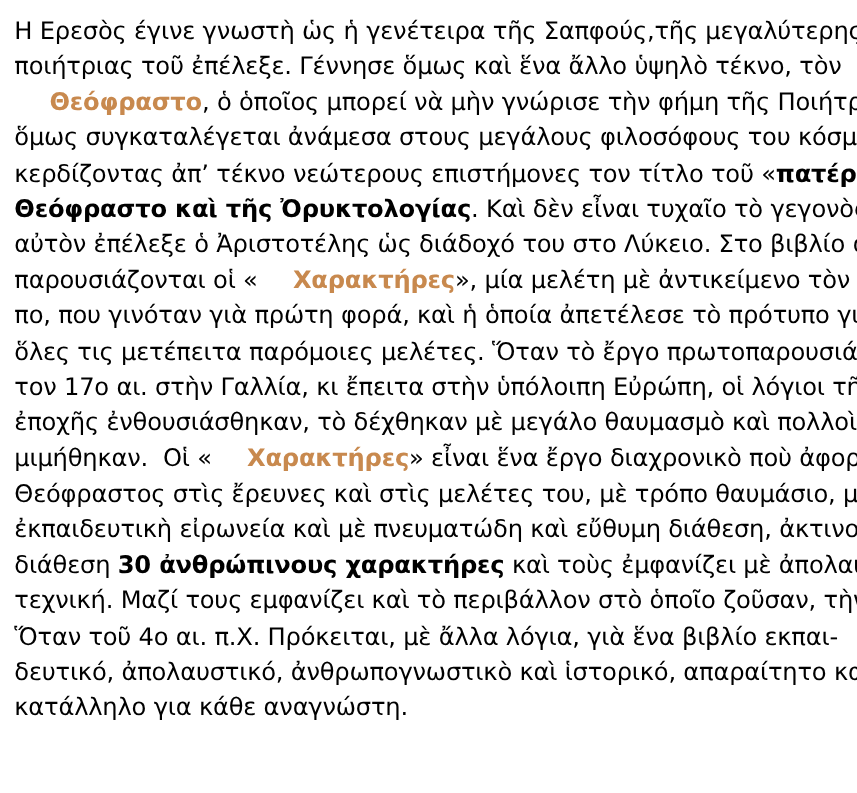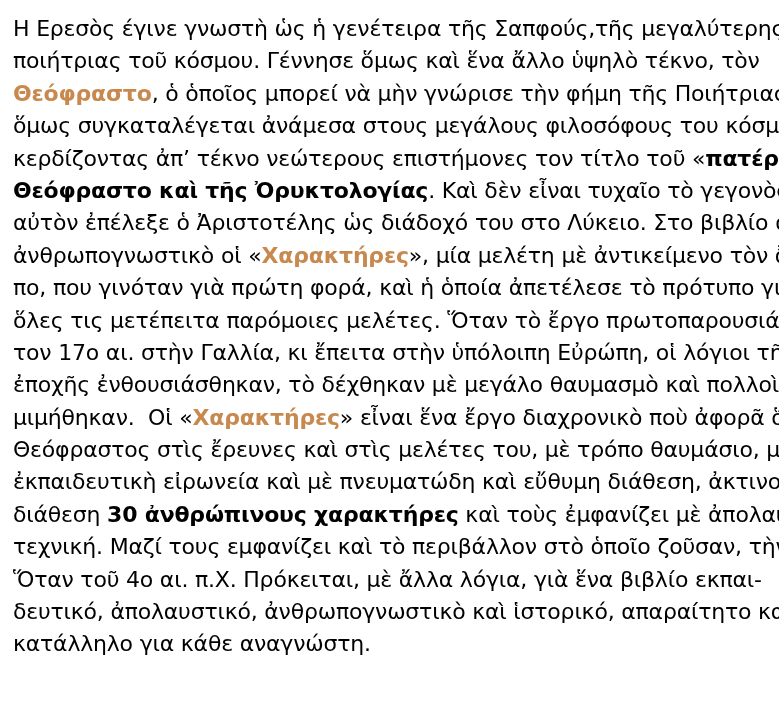--- a/index.html
+++ b/index.html
@@ -21,35 +21,35 @@
     line-height: 32.4px;
     color: #000000;
     letter-spacing: -0.2px;
   }
   .line {
     white-space: pre;   
     height: 32.4px;
   }
   .seg-n { font-weight: normal; color: #000000; }
   .seg-b { font-weight: bold;   color: #000000; }
-  .seg-a { font-weight: bold;   color: var(--accent, #C8894E); }
+  .seg-a { font-weight: bold;   color: var(--accent, #C8894E); margin-left: 32px; }
 </style>
 </head>
 <body>
 
 <div class="page">
   <div class="doc" id="doc">
       <div class="line"><span class="seg-n">Η Ερεσὸς έγινε γνωστὴ ὡς ἡ γενέτειρα τῆς Σαπφούς,τῆς μεγαλύτερης</span></div>
-      <div class="line"><span class="seg-n">ποιήτριας τοῦ κόσμου. Γέννησε ὅμως καὶ ἕνα ἄλλο ὑψηλὸ τέκνο, τὸν</span></div>
+      <div class="line"><span class="seg-n">ποιήτριας τοῦ ἐπέλεξε. Γέννησε ὅμως καὶ ἕνα ἄλλο ὑψηλὸ τέκνο, τὸν</span></div>
       <div class="line"><span class="seg-a">Θεόφραστο</span><span class="seg-n">, ὁ ὁποῖος μπορεί νὰ μὴν γνώρισε τὴν φήμη τῆς Ποιήτριας,</span></div>
       <div class="line"><span class="seg-n">ὅμως συγκαταλέγεται ἀνάμεσα στους μεγάλους φιλοσόφους του κόσμου,</span></div>
       <div class="line"><span class="seg-n">κερδίζοντας ἀπ’ τέκνο νεώτερους επιστήμονες τον τίτλο τοῦ «</span><span class="seg-b">πατέρα</span></div>
       <div class="line"><span class="seg-b">Θεόφραστο καὶ τῆς Ὀρυκτολογίας</span><span class="seg-n">. Καὶ δὲν εἶναι τυχαῖο τὸ γεγονὸς ὅτι</span></div>
       <div class="line"><span class="seg-n">αὐτὸν ἐπέλεξε ὁ Ἀριστοτέλης ὡς διάδοχό του στο Λύκειο. Στο βιβλίο αὐτὸ</span></div>
-      <div class="line"><span class="seg-n">ἀνθρωπογνωστικὸ οἱ «</span><span class="seg-a">Χαρακτήρες</span><span class="seg-n">», μία μελέτη μὲ ἀντικείμενο τὸν ἄνθρω-</span></div>
+      <div class="line"><span class="seg-n">παρουσιάζονται οἱ «</span><span class="seg-a">Χαρακτήρες</span><span class="seg-n">», μία μελέτη μὲ ἀντικείμενο τὸν ἄνθρω-</span></div>
       <div class="line"><span class="seg-n">πο, που γινόταν γιὰ πρώτη φορά, καὶ ἡ ὁποία ἀπετέλεσε τὸ πρότυπο γιὰ</span></div>
       <div class="line"><span class="seg-n">ὅλες τις μετέπειτα παρόμοιες μελέτες. Ὅταν τὸ ἔργο πρωτοπαρουσιάσθηκε</span></div>
       <div class="line"><span class="seg-n">τον 17ο αι. στὴν Γαλλία, κι ἔπειτα στὴν ὑπόλοιπη Εὐρώπη, οἱ λόγιοι τῆς</span></div>
       <div class="line"><span class="seg-n">ἐποχῆς ἐνθουσιάσθηκαν, τὸ δέχθηκαν μὲ μεγάλο θαυμασμὸ καὶ πολλοὶ τὸ</span></div>
       <div class="line"><span class="seg-n">μιμήθηκαν.  Οἱ «</span><span class="seg-a">Χαρακτήρες</span><span class="seg-n">» εἶναι ἕνα ἔργο διαχρονικὸ ποὺ ἀφορᾶ ὅλους</span></div>
       <div class="line"><span class="seg-n">Θεόφραστος στὶς ἔρευνες καὶ στὶς μελέτες του, μὲ τρόπο θαυμάσιο, μὲ</span></div>
       <div class="line"><span class="seg-n">ἐκπαιδευτικὴ εἰρωνεία καὶ μὲ πνευματώδη καὶ εὔθυμη διάθεση, ἀκτινο-</span></div>
       <div class="line"><span class="seg-n">διάθεση </span><span class="seg-b">30 ἀνθρώπινους χαρακτήρες</span><span class="seg-n"> καὶ τοὺς ἐμφανίζει μὲ ἀπολαυστική</span></div>
       <div class="line"><span class="seg-n">τεχνική. Μαζί τους εμφανίζει καὶ τὸ περιβάλλον στὸ ὁποῖο ζοῦσαν, τὴν</span></div>
       <div class="line"><span class="seg-n">Ὅταν τοῦ 4ο αι. π.Χ. Πρόκειται, μὲ ἄλλα λόγια, γιὰ ἕνα βιβλίο εκπαι-</span></div>

